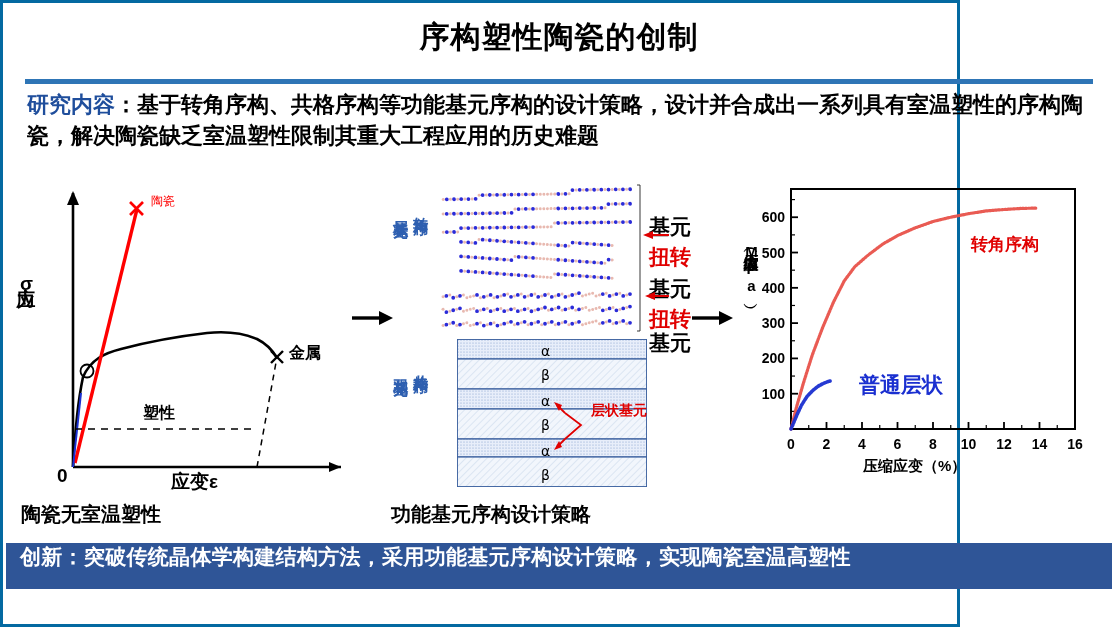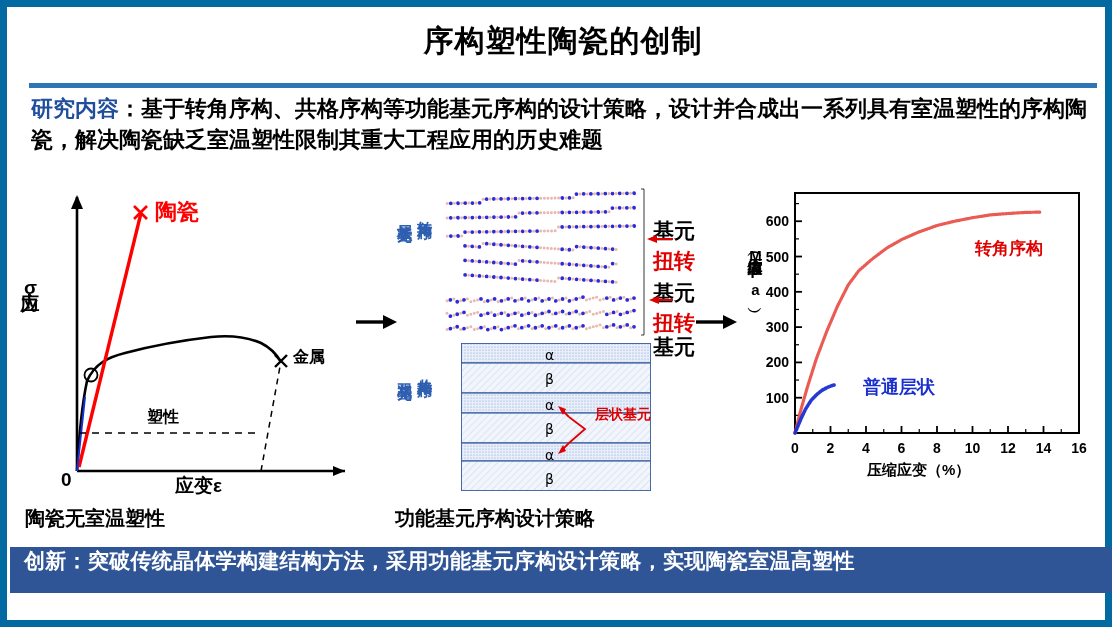--- a/index.html
+++ b/index.html
@@ -1,19 +1,19 @@
 <!DOCTYPE html>
 <html><head>
 <meta charset="utf-8">
 <style>
   html,body{margin:0;padding:0;background:#ffffff;}
   body{width:1112px;height:627px;overflow:hidden;
        font-family:"Liberation Sans","DejaVu Sans",sans-serif;}
-  #slide{position:relative;width:1112px;height:627px;box-sizing:border-box;
-         border:7px solid #0369a1;background:#fff;}
+  #slide{position:relative;width:960px;height:627px;box-sizing:border-box;
+         border:3px solid #0369a1;background:#fff;}
 
   
   #title{position:absolute;left:0;top:14px;width:1112px;text-align:center;
          font-size:30px;font-weight:bold;color:#000;letter-spacing:1px;}
   #rule{position:absolute;left:22px;top:76px;width:1068px;height:5px;background:#2e75b6;}
   #intro{position:absolute;left:24px;top:86px;width:1066px;
          font-size:22px;font-weight:bold;color:#000;line-height:1.42;}
   #intro .lead{color:#1f4e9c;}
 
   
@@ -85,21 +85,21 @@
       </g>
       <circle cx="66" cy="190" r="6.5" fill="none" stroke="#000" stroke-width="1.8"></circle>
 
       <line x1="54" y1="248" x2="236" y2="248" stroke="#000" stroke-width="1.5" stroke-dasharray="7,6"></line>
       <line x1="236" y1="286" x2="256" y2="176" stroke="#000" stroke-width="1.5" stroke-dasharray="6,5"></line>
     </svg>
 
     <div style="position:absolute;left:-8px;top:92px;writing-mode:vertical-rl;text-orientation:upright;font-size:19px;font-weight:bold;color:#000;">应力σ</div>
     <div style="position:absolute;left:150px;top:288px;font-size:19px;font-weight:bold;color:#000;">应变ε</div>
     <div style="position:absolute;left:36px;top:284px;font-size:19px;font-weight:bold;color:#000;">0</div>
-    <div style="position:absolute;left:130px;top:12px;font-size:22px;font-weight:bold;color:#ff0000;text-align:right;">陶瓷</div>
+    <div style="position:absolute;left:130px;top:12px;font-size:12px;font-weight:normal;color:#ff0000;text-align:right;">陶瓷</div>
     <div style="position:absolute;left:268px;top:162px;font-size:16px;font-weight:bold;color:#000;">金属</div>
     <div style="position:absolute;left:122px;top:222px;font-size:16px;font-weight:bold;color:#000;">塑性</div>
   </div>
 
   <div class="arrow" id="arrow1">
     <svg width="44" height="26" viewBox="0 0 44 26">
         <line x1="1" y1="13" x2="31" y2="13" stroke="#000" stroke-width="3.4"></line>
         <polygon points="42,13 28,6 28,20" fill="#000"></polygon>
       </svg>
   </div>
@@ -704,21 +704,21 @@
         <line x1="243.25" y1="248" x2="243.25" y2="244" stroke="#000" stroke-width="1.2"></line>
         <line x1="278.75" y1="248" x2="278.75" y2="244" stroke="#000" stroke-width="1.2"></line>
         <line x1="314.25" y1="248" x2="314.25" y2="244" stroke="#000" stroke-width="1.2"></line>
         <path d="M48.0,248.0 L53.3,226.8 L60.4,202.1 L69.3,173.9 L80.0,145.6 L90.6,120.9 L101.3,99.8 L111.9,85.6 L126.1,73.3 L140.3,62.7 L154.5,54.6 L172.3,46.8 L190.0,40.5 L207.8,36.2 L225.5,32.7 L243.3,29.9 L261.0,28.5 L278.8,27.4 L293.0,27.1 " fill="none" stroke="#e8524a" stroke-width="3.2" stroke-linecap="round" stroke-dasharray="1.6 1.4" opacity="0.95"></path>
         <path d="M48.0,248.0 L50.7,241.6 L54.2,233.2 L58.6,224.0 L64.0,215.5 L69.3,209.9 L74.6,205.6 L80.0,202.5 L83.5,201.1 L87.1,200.0 " fill="none" stroke="#1a2fd0" stroke-width="3.6" stroke-linecap="round" stroke-dasharray="2 1.2" opacity="0.95"></path>
       </svg>
     <div style="position:absolute;left:-2px;top:62px;writing-mode:vertical-rl;text-orientation:upright;
                 font-size:15px;font-weight:bold;color:#000;letter-spacing:0px;">压缩应力（MPa）</div>
     <div style="position:absolute;left:120px;top:276px;font-size:15px;font-weight:bold;color:#000;">压缩应变（%）</div>
     <div style="position:absolute;left:228px;top:52px;font-size:17px;font-weight:bold;color:#e00000;">转角序构</div>
-    <div style="position:absolute;left:116px;top:190px;font-size:18px;font-weight:bold;color:#1a2fd0;">普通层状</div>
+    <div style="position:absolute;left:116px;top:190px;font-size:21px;font-weight:bold;color:#1a2fd0;">普通层状</div>
   </div>
 
   <div class="caption" id="cap-left">陶瓷无室温塑性</div>
   <div class="caption" id="cap-mid">功能基元序构设计策略</div>
 
   <div id="banner">
     <span>创新：突破传统晶体学构建结构方法，采用功能基元序构设计策略，实现陶瓷室温高塑性</span>
   </div>
 </div>
 

